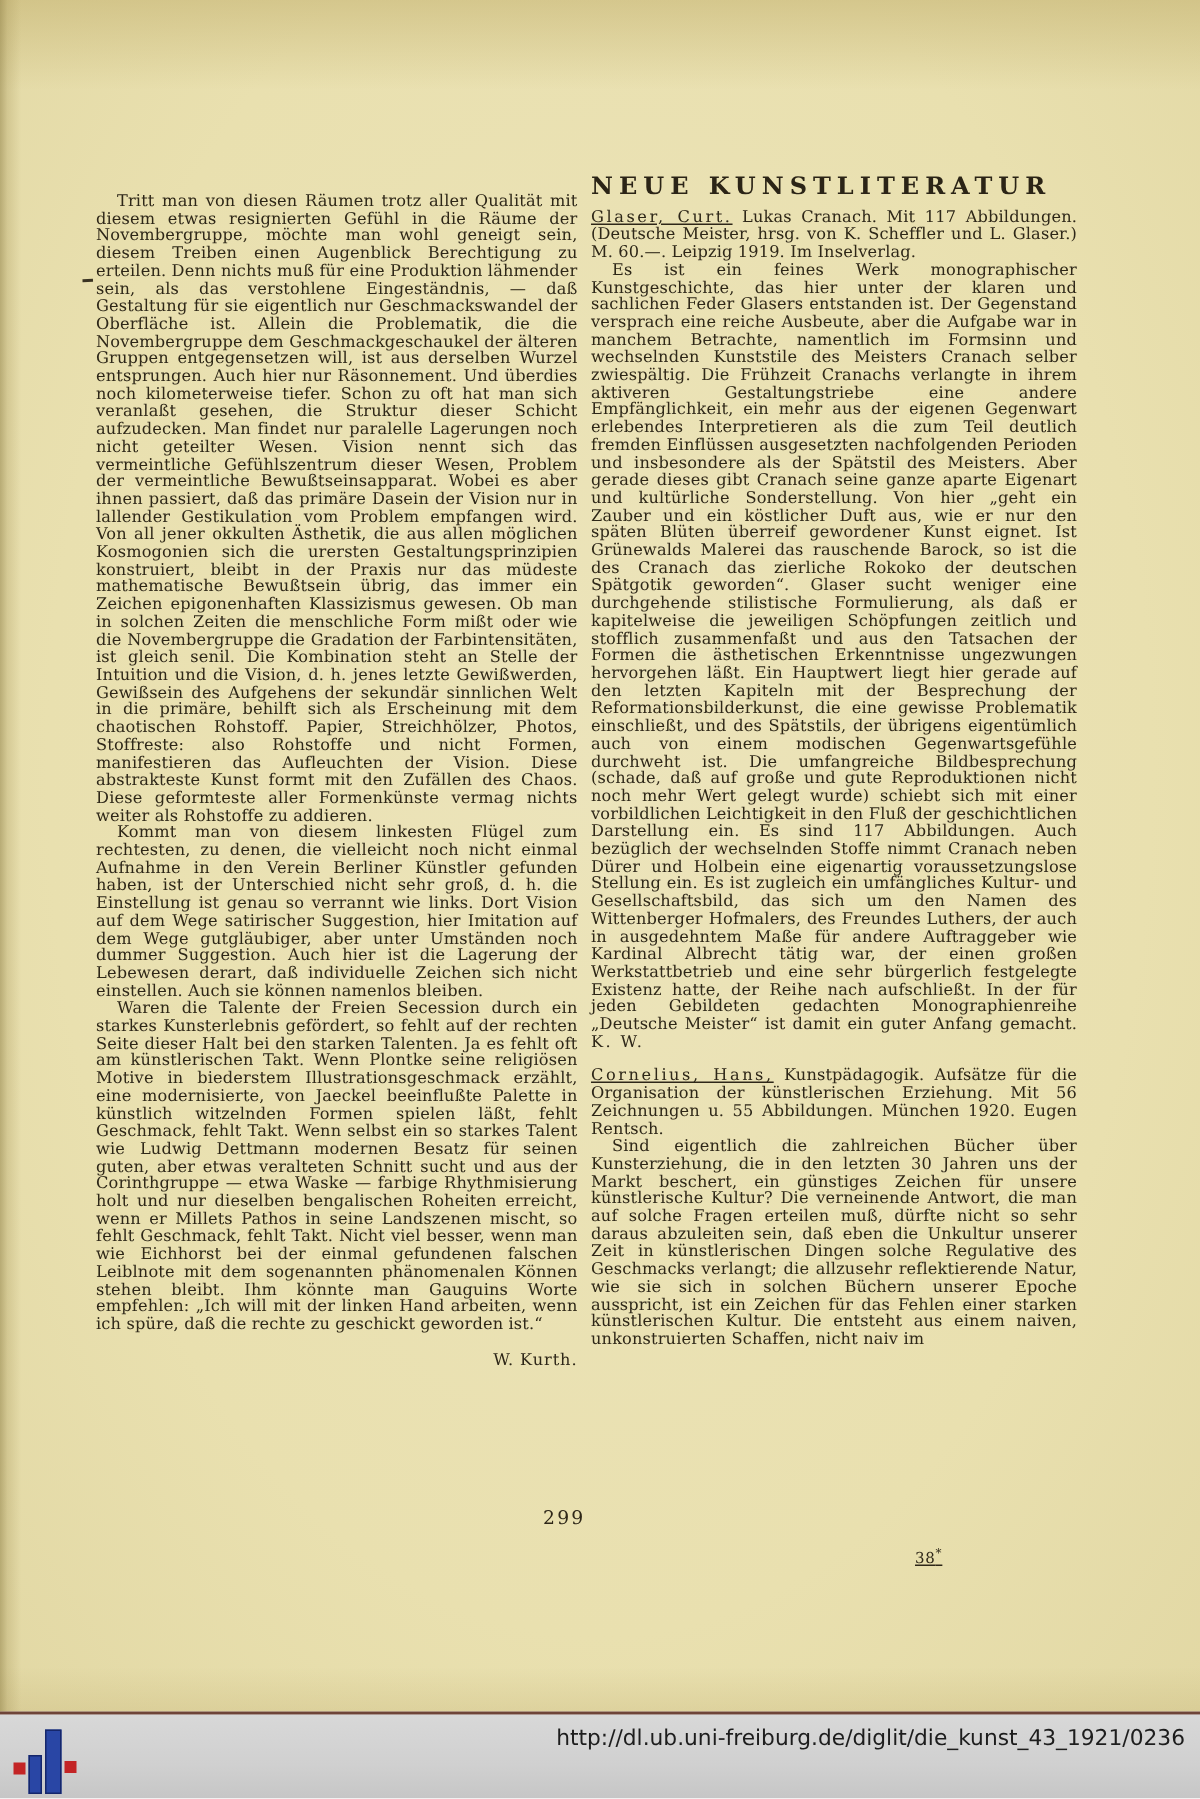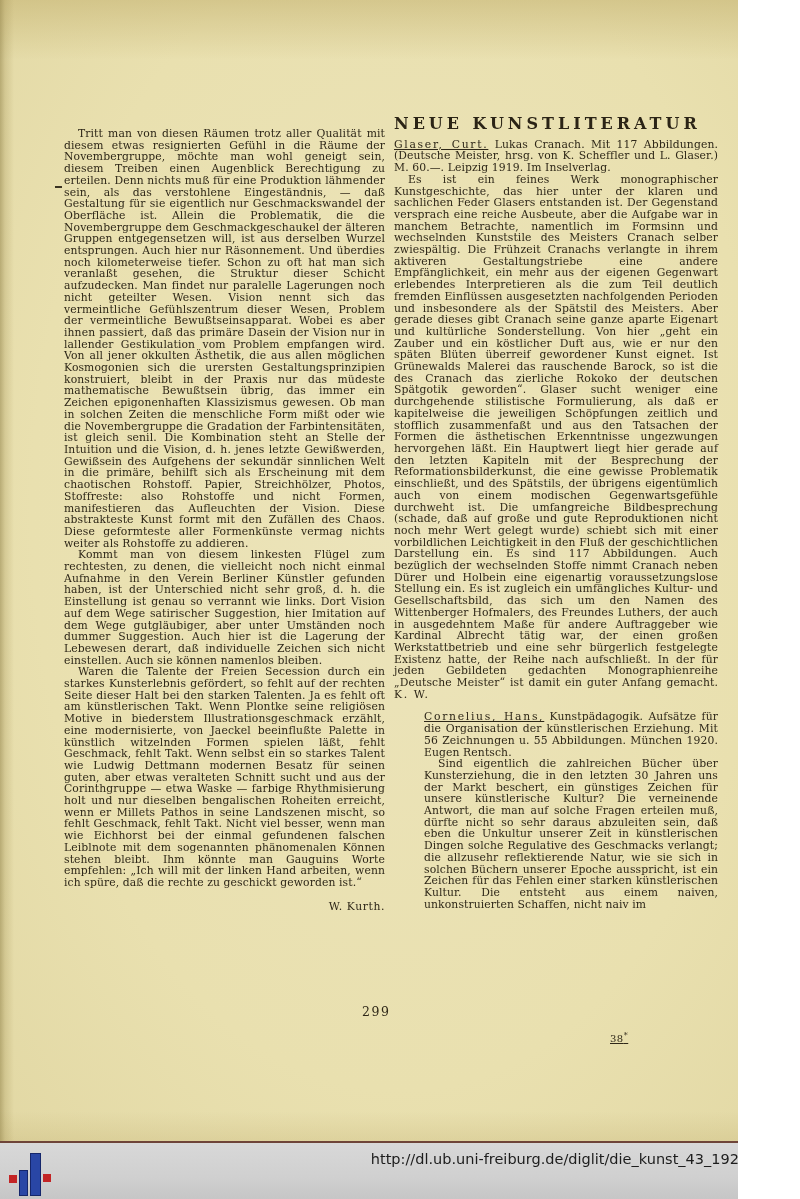--- a/index.html
+++ b/index.html
@@ -1,17 +1,17 @@
 <!DOCTYPE html>
 <html><head>
 <meta charset="utf-8">
 <style>
   html, body { margin:0; padding:0; background:#ffffff; }
   .scan {
-    position:relative; width:738px; height:1199px; overflow:hidden;
+    position:relative; width:800px; height:1199px; overflow:hidden;
     font-family:"DejaVu Serif", serif;
   }
   .page-area {
     position:absolute; left:0; top:0; width:800px; height:1141px;
     background:
       linear-gradient(90deg, rgba(145,130,72,0.55) 0px, rgba(168,152,92,0.30) 5px, rgba(168,152,92,0) 14px),
       linear-gradient(180deg, rgba(196,178,112,0.55) 0px, rgba(196,178,112,0) 60px),
       linear-gradient(0deg, rgba(190,172,110,0.25) 0px, rgba(190,172,110,0) 30px),
       radial-gradient(ellipse at 50% 45%, #ece4bb 0%, #e9e0af 65%, #e2d8a4 100%);
   }
@@ -21,21 +21,21 @@
     letter-spacing:0.1px;
   }
   .col-left  { left:64px;  top:128px; width:321px; }
   .col-right { left:394px; top:118px; width:324px; }
   .col p { margin:0; text-indent:14px; }
   .heading {
     margin:0 0 9px 0; text-align:left; font-weight:700;
     font-size:16px; letter-spacing:4px; color:#2b2416; white-space:nowrap;
   }
   .review { margin:0; }
-  .review + .review { margin-top:11px;margin-left:30px; }
+  .review + .review { margin-top:11px; }
   .review-head { text-indent:0 !important; }
   .author { letter-spacing:1.7px;text-decoration:underline; }
   .sig-right { float:right; text-indent:0; letter-spacing:0.6px;margin-top:12px; }
   .sig-inline { letter-spacing:1.6px; }
   .margin-dash {
     position:absolute; left:55px; top:186px; width:7px; height:2px;
     background:#3a3322; transform:rotate(-2deg);
   }
   .page-number {
     position:absolute; left:362px; top:1004px;
@@ -100,17 +100,17 @@
   </div>
 
   <div class="footer-bar">
     <div class="logo">
       <div class="logo-dot-left"></div>
       <div class="logo-bar-short"></div>
       <div class="logo-bar-tall"></div>
       <div class="logo-dot-right"></div>
     </div>
     <div class="footer-text">
-      <div class="footer-url">http://dl.ub.uni-freiburg.de/diglit/die_kunst_43_1921/0311</div>
+      <div class="footer-url">http://dl.ub.uni-freiburg.de/diglit/die_kunst_43_1921/0236</div>
       <div class="footer-copyright">© Universitätsbibliothek Freiburg</div>
     </div>
   </div>
 </div>
 
 </body></html>

